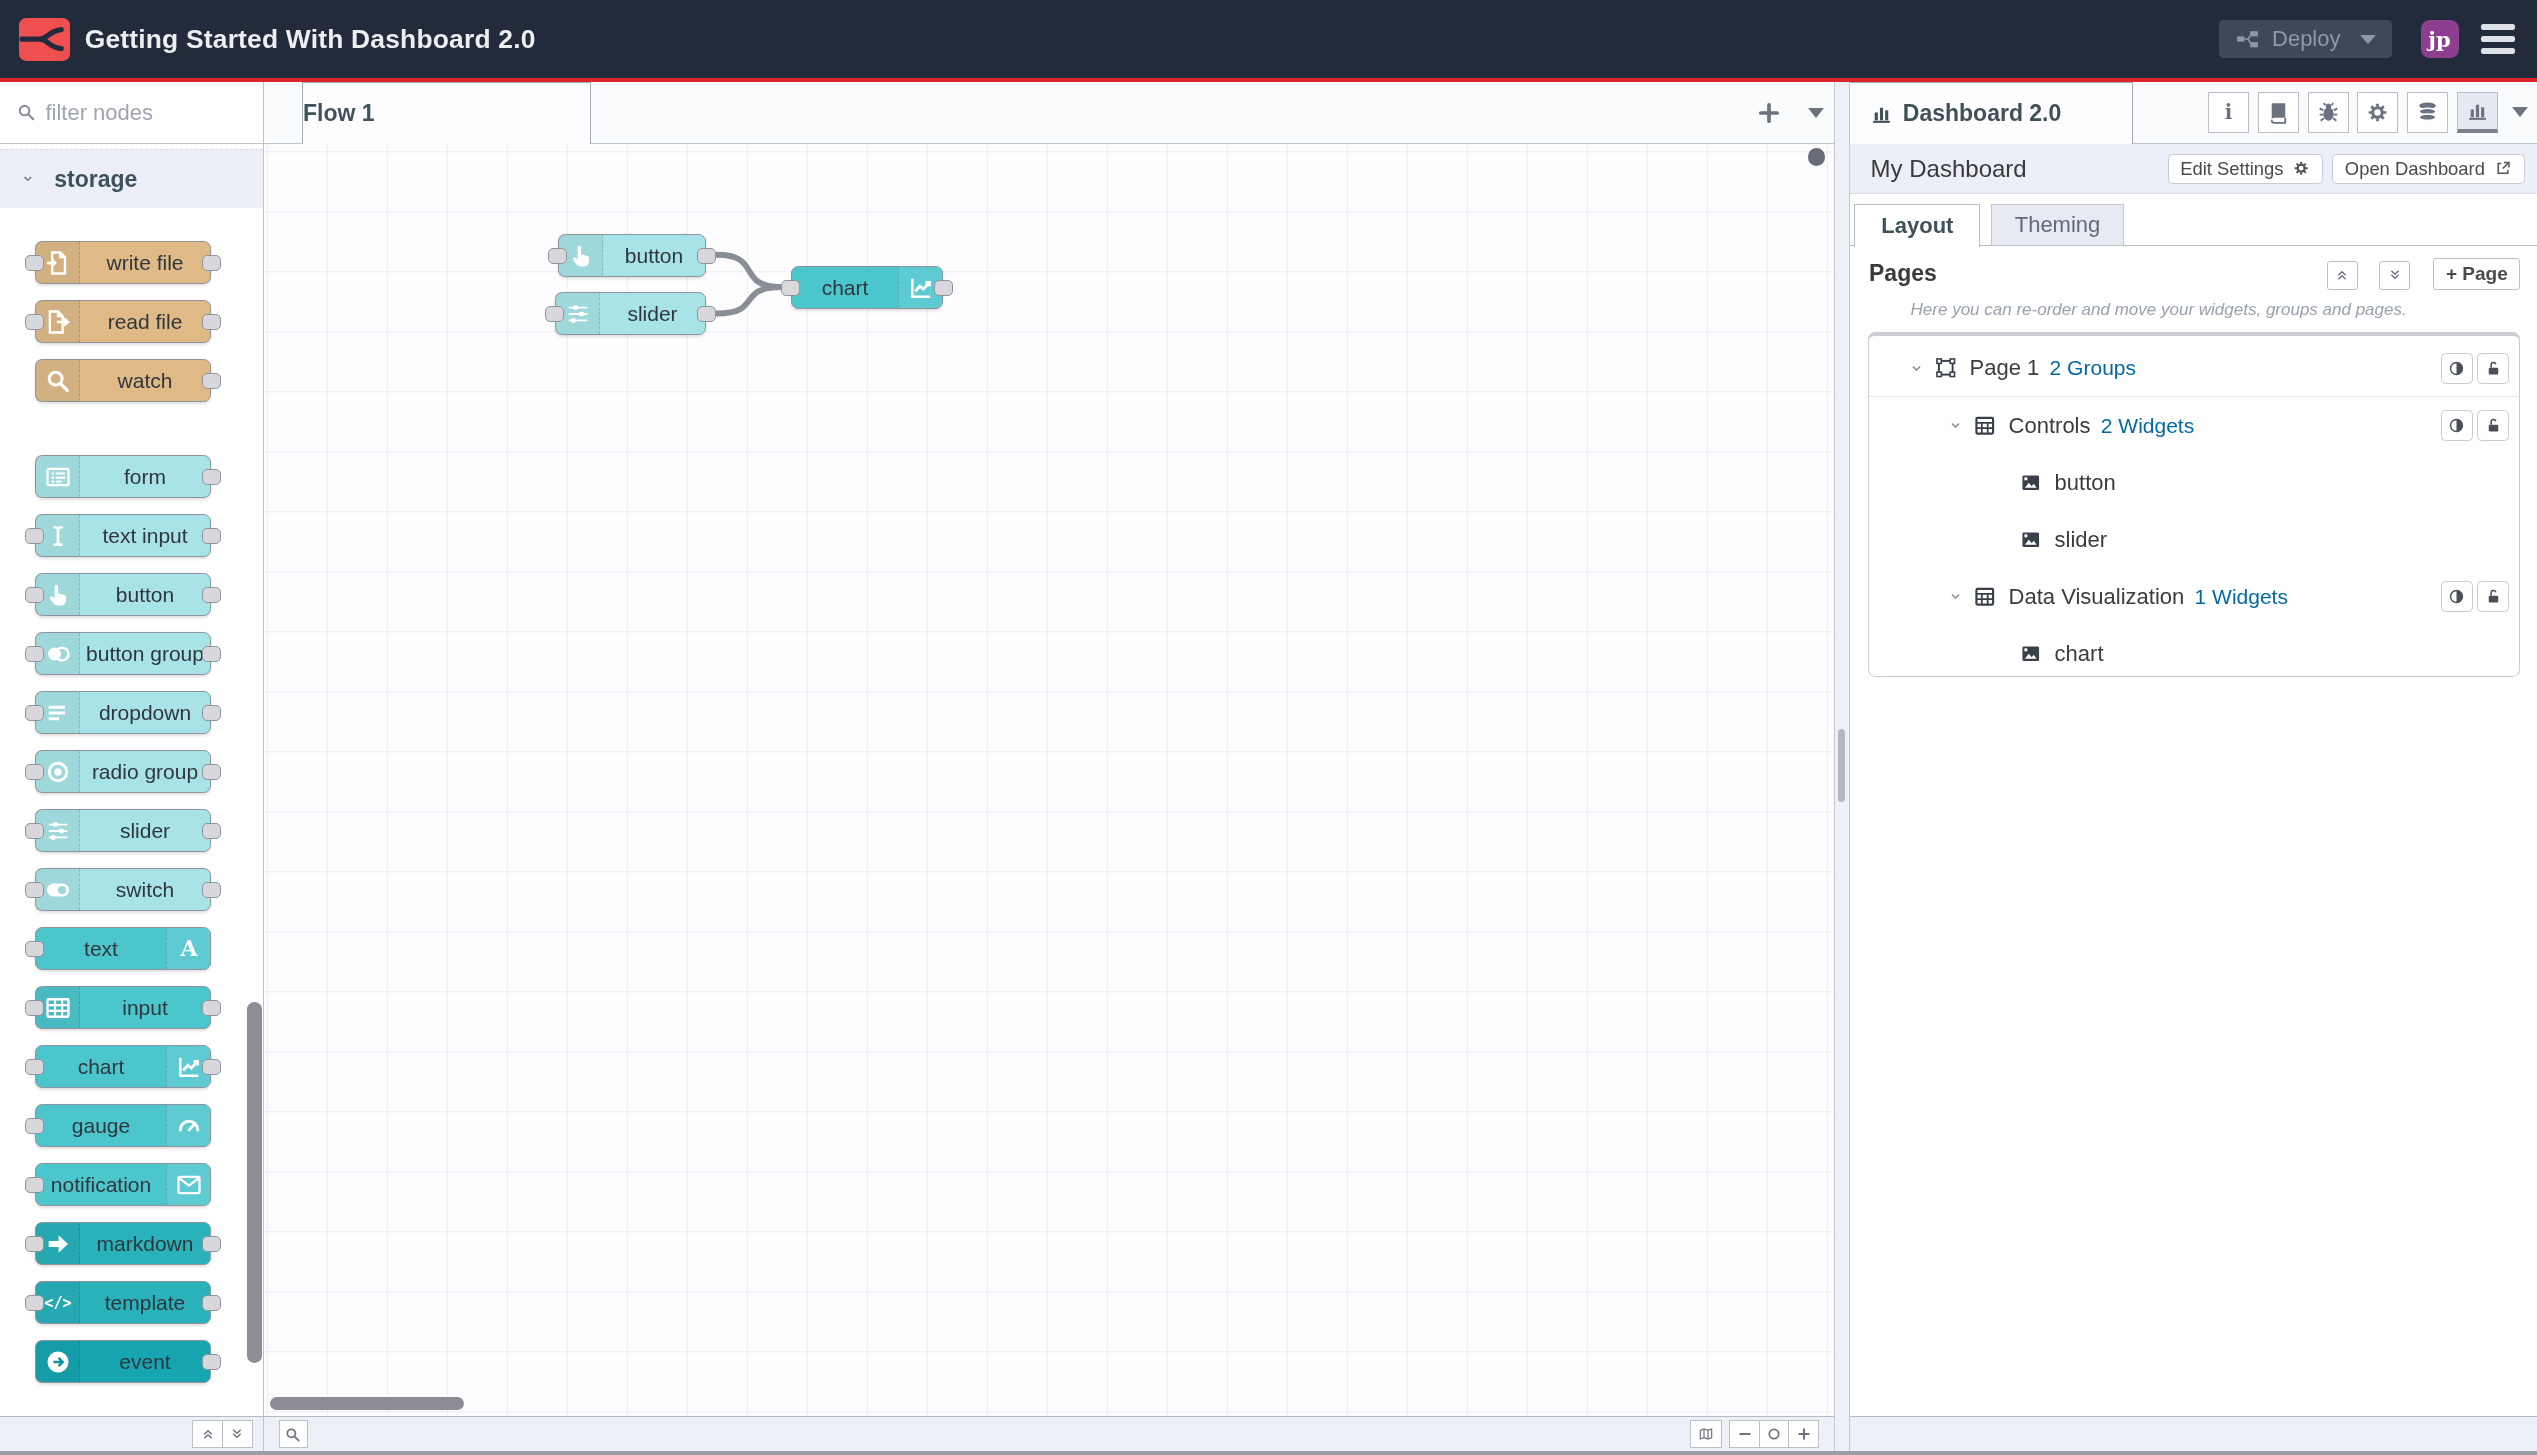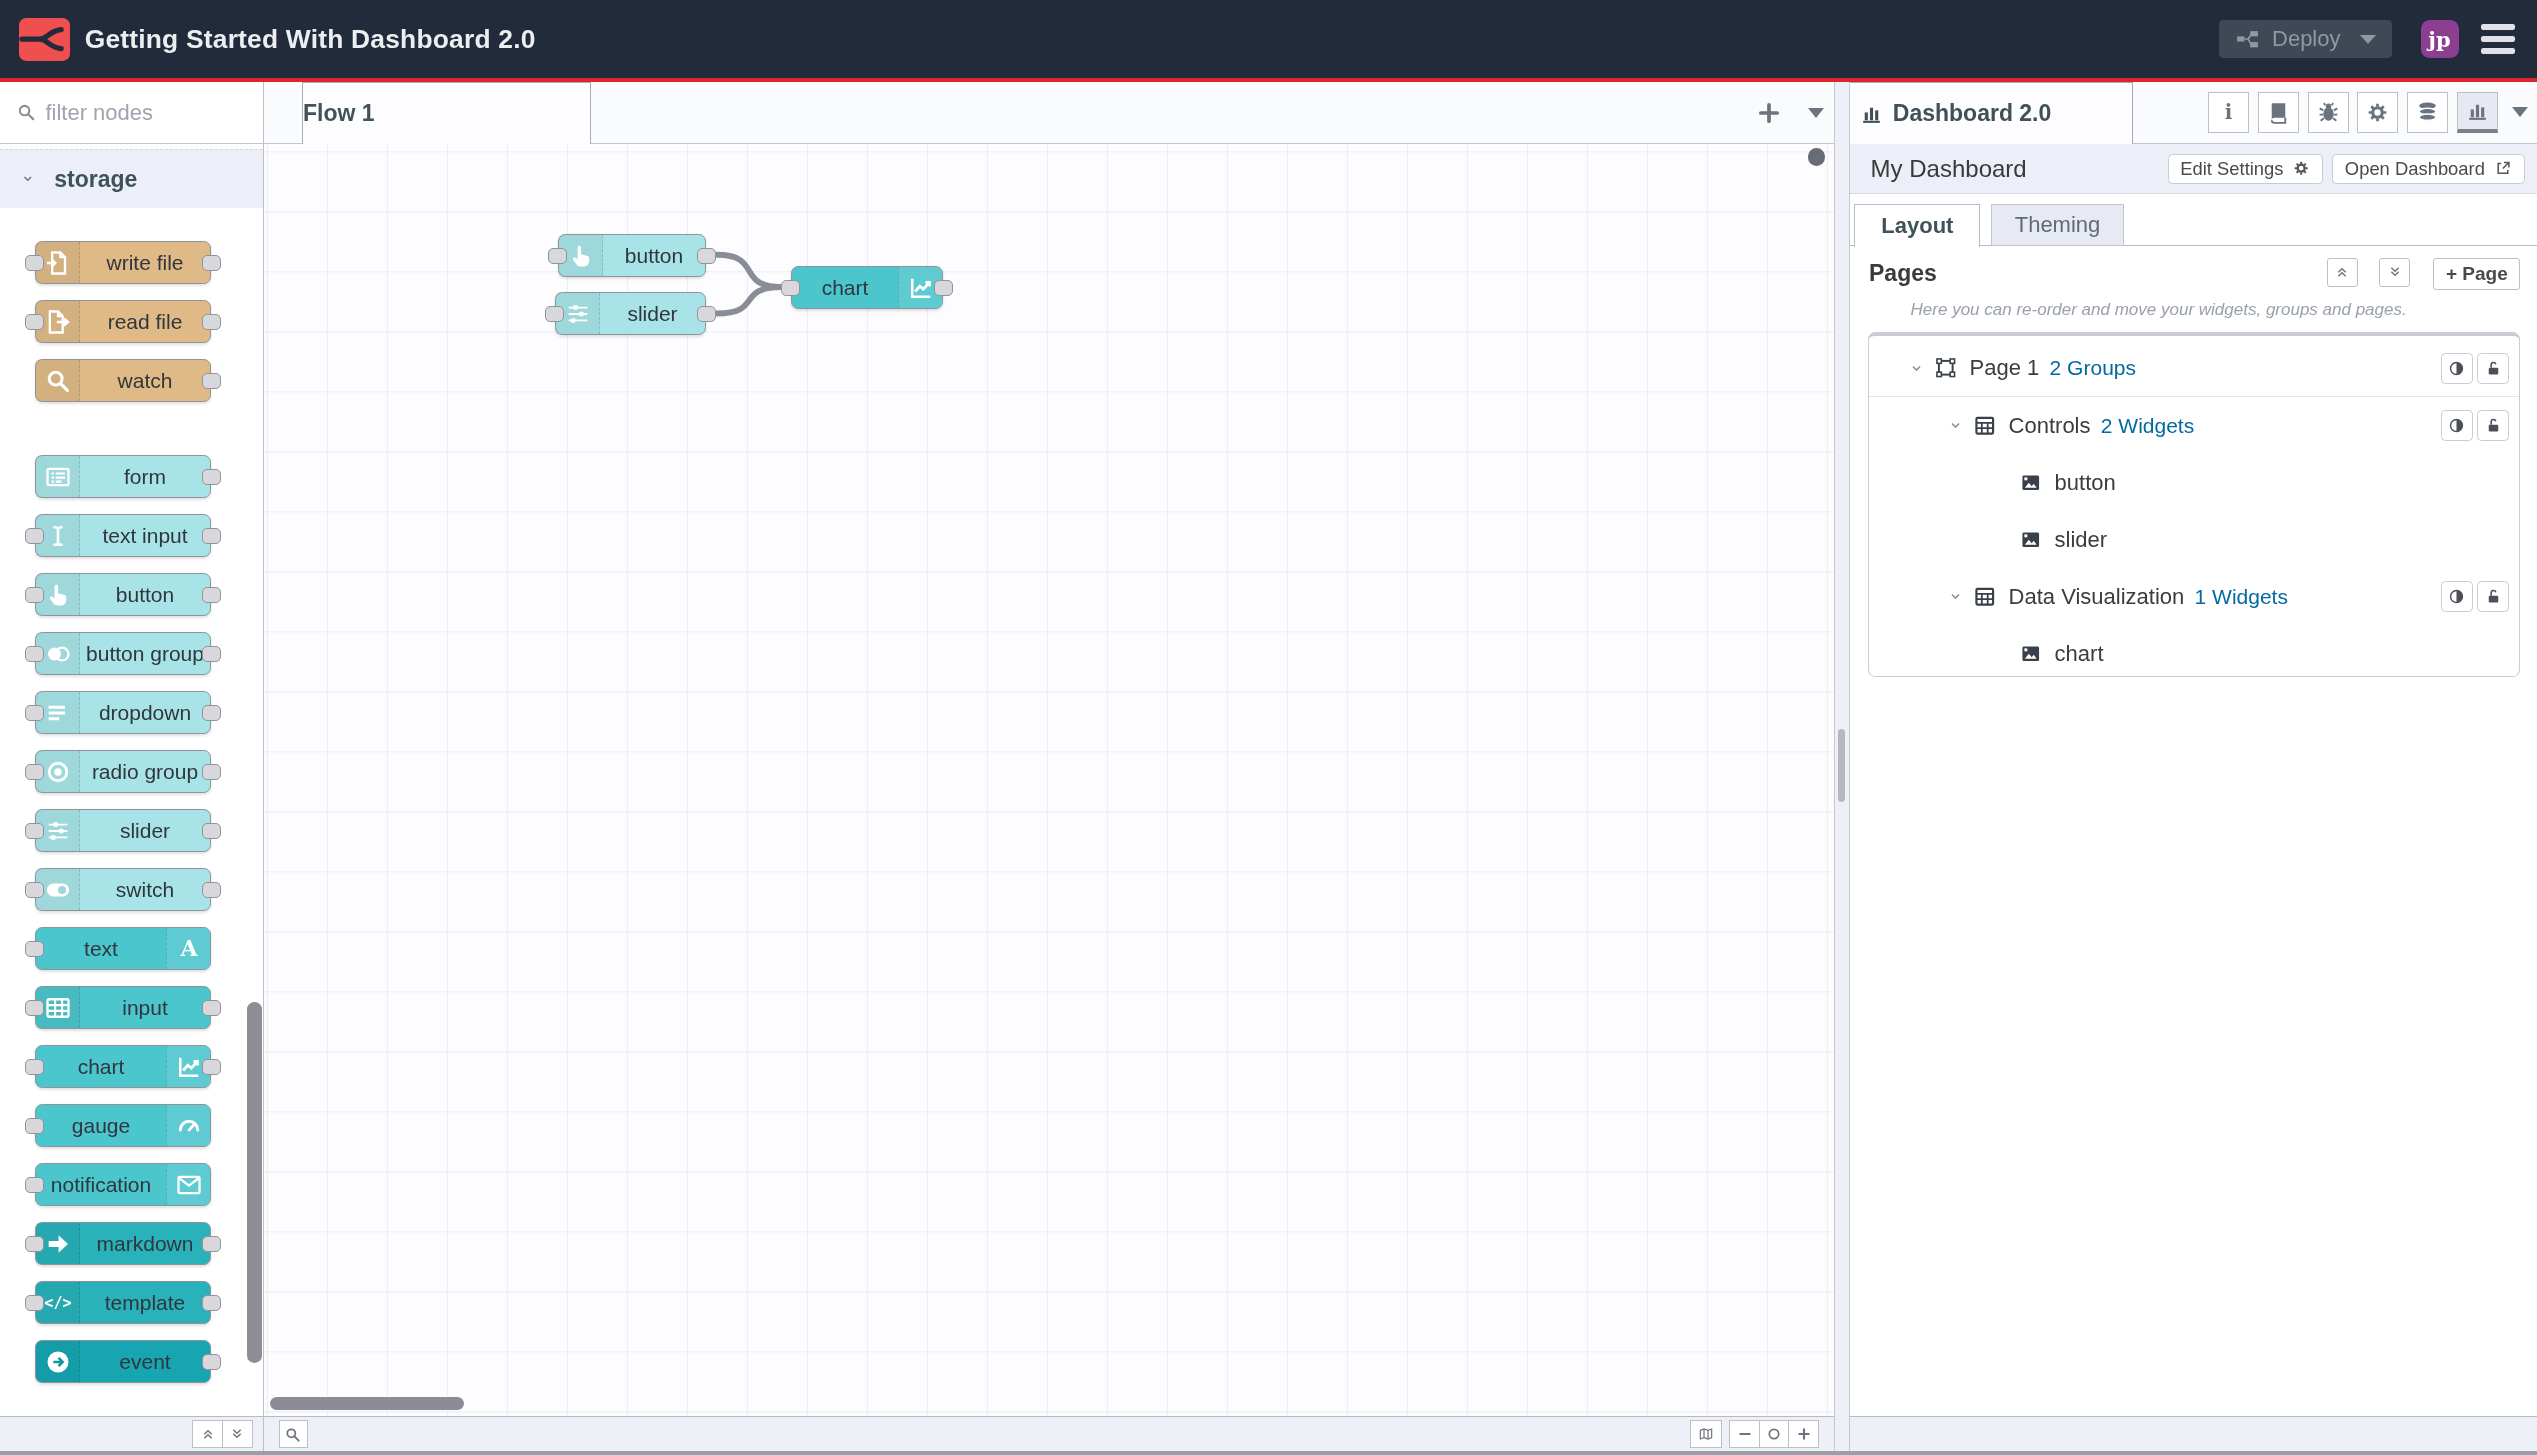--- a/index.html
+++ b/index.html
@@ -71,40 +71,40 @@
   .w-footer .right { margin-left:auto; display:flex; align-items:center; }
   .w-footer .gap { width:7.3px; }
 
   
   .sep { width:16px; background:#eef0f8; border-left:1.5px solid #c6c8d1; border-right:1.5px solid #c6c8d1; position:relative; flex:none; }
   .sep .grip { position:absolute; left:2.9px; top:647px; width:7.3px; height:73px; border-radius:3.7px; background:#b5b7c1; }
 
   
   .sbar { width:688px; flex:none; display:flex; flex-direction:column; background:#fff; }
   .s-tabbar { height:62px; background:#fafbfd; border-bottom:1.5px solid #c3c5ce; position:relative; flex:none; }
-  .s-tab { position:absolute; left:0; top:0; width:283px; height:62px; background:#fdfdff; border-top:1.5px solid #a8aab4; border-right:1.5px solid #a8aab4; z-index:2; display:flex; align-items:center; padding-left:9px; gap:8.8px; font-size:23px; font-weight:bold; color:#3f5157; }
+  .s-tab { position:absolute; left:0; top:0; width:283px; height:62px; background:#fdfdff; border-top:1.5px solid #a8aab4; border-right:1.5px solid #a8aab4; z-index:2; display:flex; align-items:center; padding-left:19px; gap:8.8px; font-size:23px; font-weight:bold; color:#3f5157; }
   .s-tab .ic { width:25px; height:25px; color:#3f5157; }
   .s-icons { position:absolute; right:40px; top:9.5px; display:flex; gap:8.8px; }
   .s-icons .ibtn { width:41px; height:41px; background:#fff; border:1.5px solid #bcbec9; display:flex; align-items:center; justify-content:center; color:#6b7280; }
   .s-icons .ibtn.active { background:#e6e8f2; border-bottom:4.4px solid #7a8089; }
   .s-icons .ibtn .ic { width:25px; height:25px; }
   .s-caret { position:absolute; right:10.3px; top:25px; width:0; height:0; border-left:8.8px solid transparent; border-right:8.8px solid transparent; border-top:10.3px solid #6b7280; }
   .dash-h { height:50px; background:#edeff8; display:flex; align-items:center; padding:0 13.2px 0 20.6px; border-bottom:1.5px dotted #c5c7d0; flex:none; }
   .dash-h .name { font-size:24px; color:#3a3a3a; }
   .dash-h .btns { margin-left:auto; display:flex; gap:8.8px; }
   .hbtn { height:30px; background:#fff; border:1.5px solid #c9cbd4; border-radius:4.4px; display:flex; align-items:center; gap:8.8px; padding:0 11.7px; font-size:18.4px; color:#4a4a4a; }
   .hbtn .ic { width:18.4px; height:18.4px; color:#555; }
   .ltabs { height:52px; position:relative; flex:none; }
   .ltabs::after { content:""; position:absolute; left:0; right:0; bottom:0; height:1.5px; background:#b9bbc6; }
   .ltab { position:absolute; top:10.3px; height:42px; display:flex; align-items:center; justify-content:center; font-size:22px; z-index:1; }
   .ltab.active { left:4.4px; width:126px; background:#fff; border:1.5px solid #b9bbc6; border-bottom:none; color:#3f5159; font-weight:bold; z-index:3; height:43px; }
   .ltab.inactive { left:141px; width:133px; background:#e7e9f3; border:1.5px solid #c3c5cf; color:#5f6b78; }
   .pages-h { display:flex; align-items:center; padding:0 17.6px 0 19px; margin-top:11.7px; flex:none; }
   .pages-h .ptitle { font-size:23px; font-weight:bold; color:#3b3b3b; }
-  .pages-h .pbtns { margin-left:auto; display:flex; gap:23px; align-items:flex-start; }
+  .pages-h .pbtns { margin-left:auto; display:flex; gap:23px; align-items:flex-end; }
   .pages-h .sqbtn { border-radius:2.9px; height:29px; }
   .addpage { height:32px; background:#fff; border:1.5px solid #bcbec9; border-radius:2.9px; display:flex; align-items:center; padding:0 11.7px; font-size:19px; color:#4a4a4a; font-weight:bold; }
   .hint { padding:0 20.6px; margin-top:10.3px; font-size:17px; font-style:italic; color:#99a0ac; flex:none;margin-left:40px; }
   .tree { margin:11.7px 17.6px 0 17.6px; height:345px; border:1.5px solid #caccd5; border-top:4.4px solid #caccd5; border-radius:7.3px; background:#fff; padding-top:4.4px; flex:none; }
   .trow { height:57px; display:flex; align-items:center; position:relative; }
   .trow.divider { border-bottom:1.5px solid #e4e5ec; }
   .trow .chev { width:19px; height:19px; color:#8a8f99; flex:none; }
   .trow .ticon { width:23.5px; height:23.5px; color:#3a404b; margin-left:8.8px; flex:none; }
   .trow .tlabel { font-size:22px; color:#3c3c3c; margin-left:11.7px; font-weight:500; }
   .trow.widget .tlabel { font-weight:400; }

